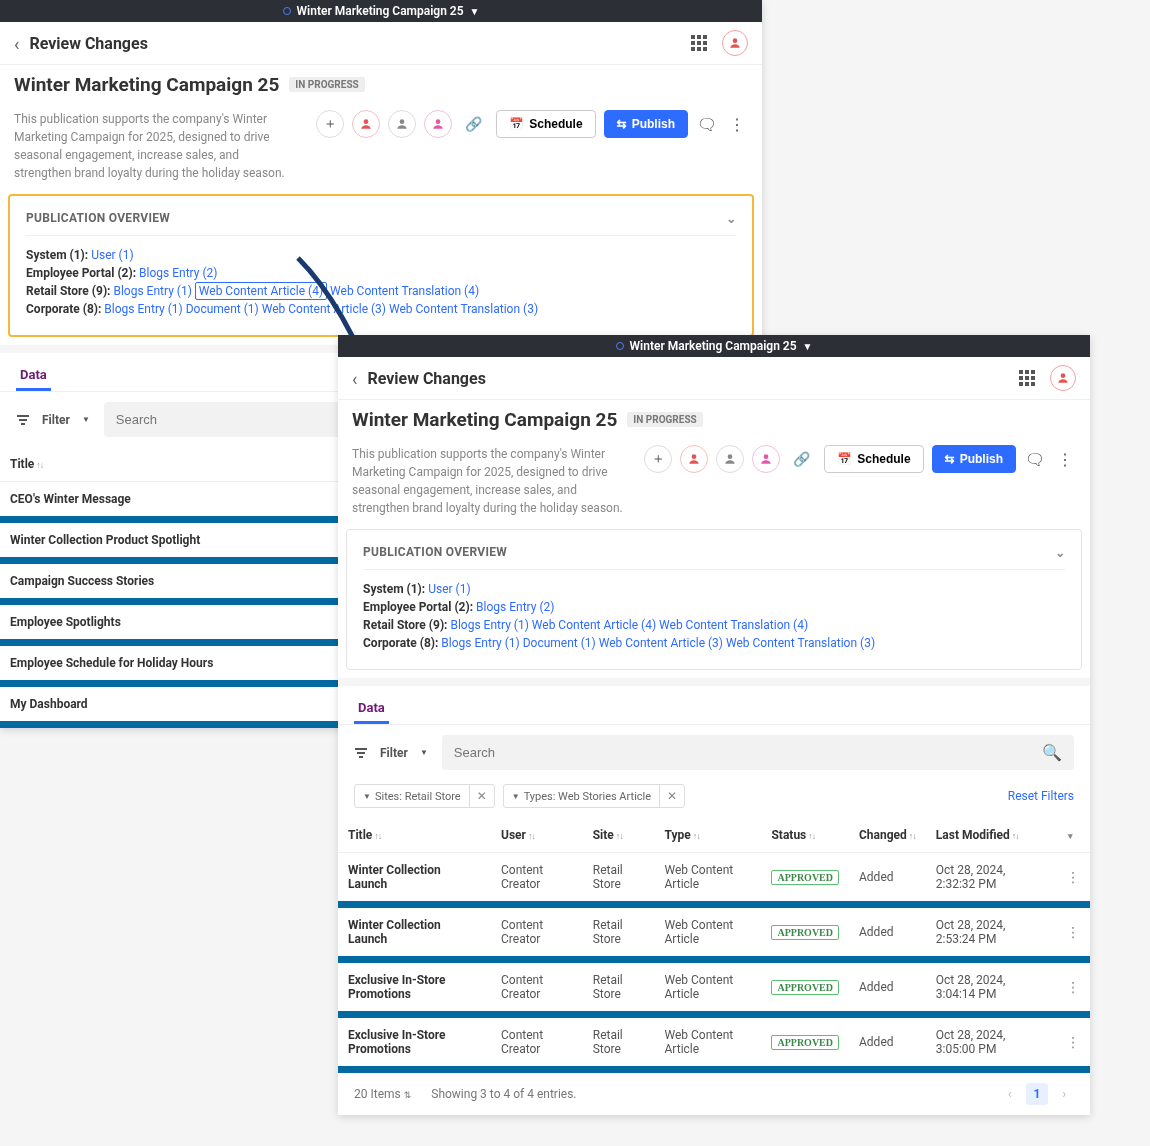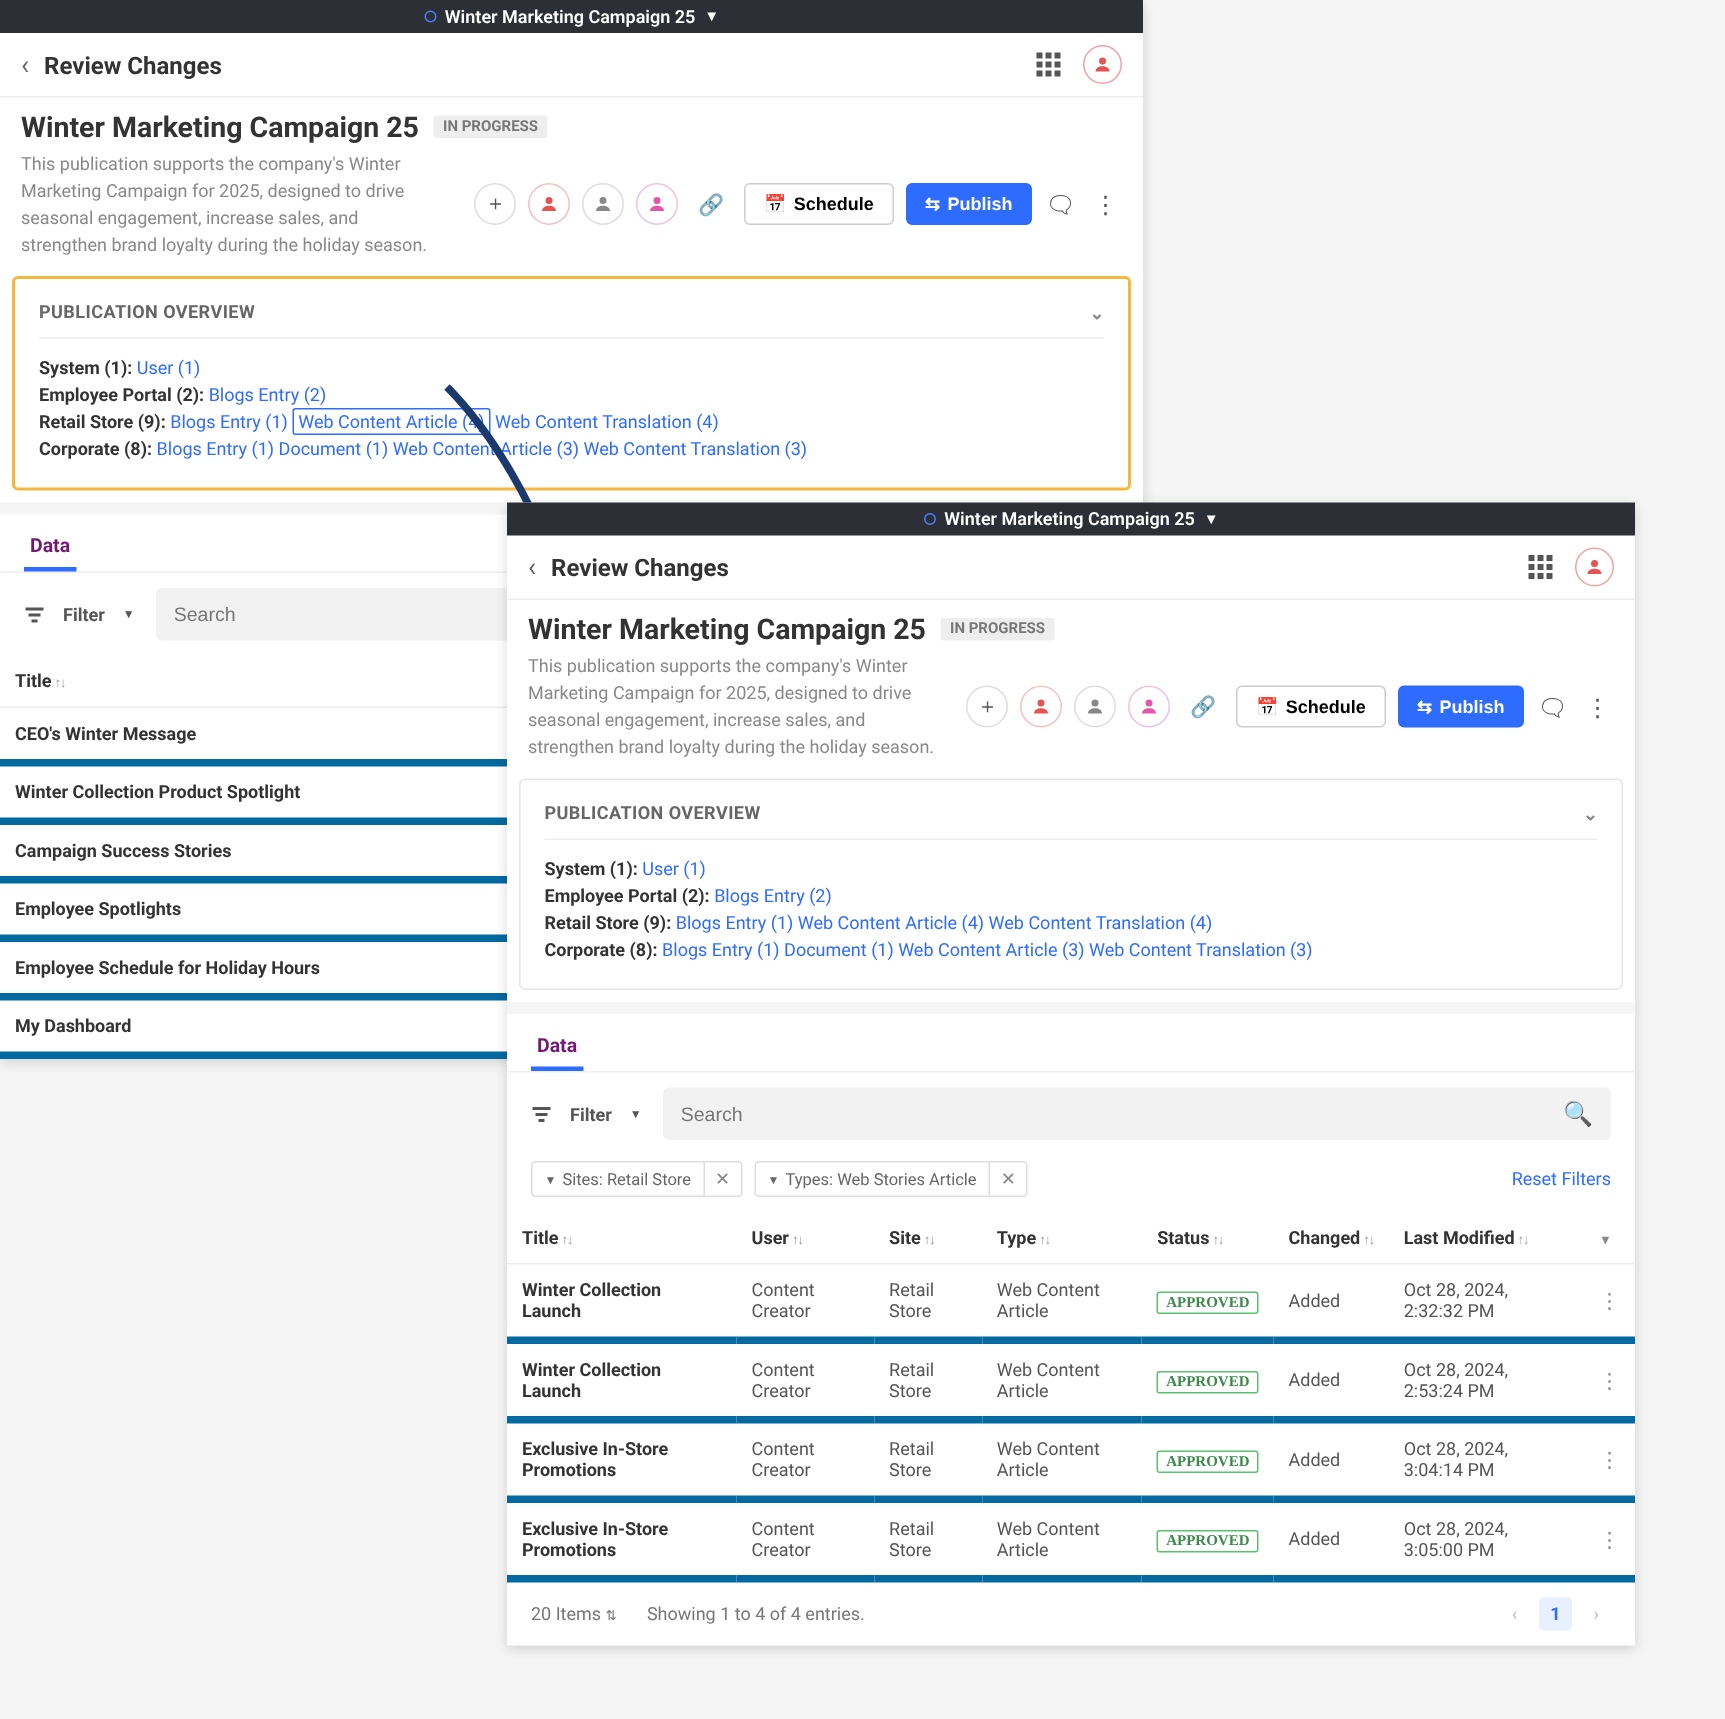--- a/index.html
+++ b/index.html
@@ -44,21 +44,21 @@
   .header1-left .back { font-size:18px; color:#666; cursor:pointer; }
   .header1-left h2 { margin:0; font-size:16px; font-weight:700; }
   .header1-right { display:flex; align-items:center; gap:14px; }
   .icon-sq { width:18px; height:18px; display:flex; align-items:center; justify-content:center; color:#555; cursor:pointer; }
   .grid-icon { display:grid; grid-template-columns:repeat(3,4px); grid-template-rows:repeat(3,4px); gap:2px; }
   .grid-icon span { background:#555; }
   .user-icon { width:26px; height:26px; border-radius:50%; border:1px solid #f5a0a0; display:flex; align-items:center; justify-content:center; color:#e55353; font-size:14px; }
   .title-row { display:flex; align-items:center; gap:10px; padding: 8px 14px 0; }
   .title-row h1 { margin:0; font-size:19px; font-weight:700; }
   .badge-progress { background:#eee; color:#777; font-size:10px; font-weight:700; padding:2px 6px; border-radius:2px; }
-  .desc-actions { display:flex; padding: 4px 14px 12px; gap:20px; align-items:center; }
+  .desc-actions { display:flex; padding: 4px 14px 12px; gap:20px; align-items:flex-start;margin-top:10px; }
   .desc { flex:1; font-size:12px; color:#888; line-height:1.5; }
   .actions { display:flex; align-items:center; gap:8px; }
   .ibtn { width:28px; height:28px; border:1px solid #ddd; border-radius:50%; display:flex; align-items:center; justify-content:center; background:#fff; cursor:pointer; font-size:14px; color:#666; }
   .ibtn.plus { color:#555; }
   .ibtn.u1 { color:#e55353; border-color:#f5c0c0; }
   .ibtn.u2 { color:#888; }
   .ibtn.u3 { color:#e555aa; border-color:#f0c0e0; }
   .ibtn.link { border:none; color:#bbb; }
   .btn { display:flex; align-items:center; gap:5px; padding:6px 12px; border-radius:4px; font-size:12px; font-weight:600; cursor:pointer; border:1px solid #ccc; background:#fff; }
   .btn.primary { background:#2e6bff; border-color:#2e6bff; color:#fff; }
@@ -86,21 +86,21 @@
   .filter-btn .tri { font-size:8px; }
   .search { flex:1; background:#f2f2f2; border:none; border-radius:4px; padding:10px 12px; font-size:13px; color:#555; outline:none; }
   .chips-row { display:flex; align-items:center; padding:4px 16px 10px; gap:8px; }
   .chip { border:1px solid #ddd; border-radius:3px; display:flex; align-items:center; font-size:11px; color:#666; }
   .chip-label { padding:4px 8px; cursor:pointer; display:flex; align-items:center; gap:4px; }
   .chip-x { border-left:1px solid #ddd; padding:4px 7px; cursor:pointer; font-size:12px; color:#888; }
   .reset { margin-left:auto; color:#2e6bff; font-size:12px; cursor:pointer; }
   table { width:100%; border-collapse:collapse; font-size:12px; }
   th { text-align:left; padding:10px 10px; font-weight:700; border-bottom:1px solid #eee; }
   th .sort { color:#999; margin-left:2px; font-size:9px; cursor:pointer; letter-spacing:-1px; }
-  td { padding:10px 10px; border-bottom:5px solid #0369a1; vertical-align:middle; color:#555; }
+  td { padding:10px 10px; border-bottom:7px solid #0369a1; vertical-align:middle; color:#555; }
   td.title-cell { font-weight:700; color:#333; }
   .status-badge { border:1px solid #5cc070; color:#3a8a4a; font-size:10px; font-weight:700; padding:1px 5px; border-radius:2px;font-family:Liberation Serif, serif; }
   .row-menu { color:#888; cursor:pointer; text-align:center; font-size:14px; }
   .pager { display:flex; align-items:center; padding:10px 16px; font-size:12px; color:#777; }
   .pager .count { margin-right:20px; }
   .pager .nav { margin-left:auto; display:flex; align-items:center; gap:6px; }
   .pager .nav span { padding:4px 8px; border-radius:3px; cursor:pointer; color:#bbb; }
   .pager .nav .cur { background:#e8effe; color:#2e6bff; font-weight:700; }
   svg.arrow { position:absolute; left:248px; top:248px; width:170px; height:170px; pointer-events:none; }
   .filter-line { width:14px; height:10px; display:inline-flex; flex-direction:column; gap:2px; align-items:center; }
@@ -458,20 +458,20 @@
   <td><span class="status-badge">APPROVED</span></td>
   <td>Added</td>
   <td>Oct 28, 2024, 3:05:00 PM</td>
   <td class="row-menu">⋮</td>
         </tr>
       </tbody>
   </table>
 
   <div class="pager">
     <span class="count"><span>20 Items</span> <span style="font-size:9px;">⇅</span></span>
-    <span>Showing 1 to 4 of 4 entries.</span>
+    <span>Showing 3 to 4 of 4 entries.</span>
     <div class="nav">
       <span>‹</span>
       <span class="cur">1</span>
       <span>›</span>
     </div>
   </div>
 </div>
 
 </body></html>

